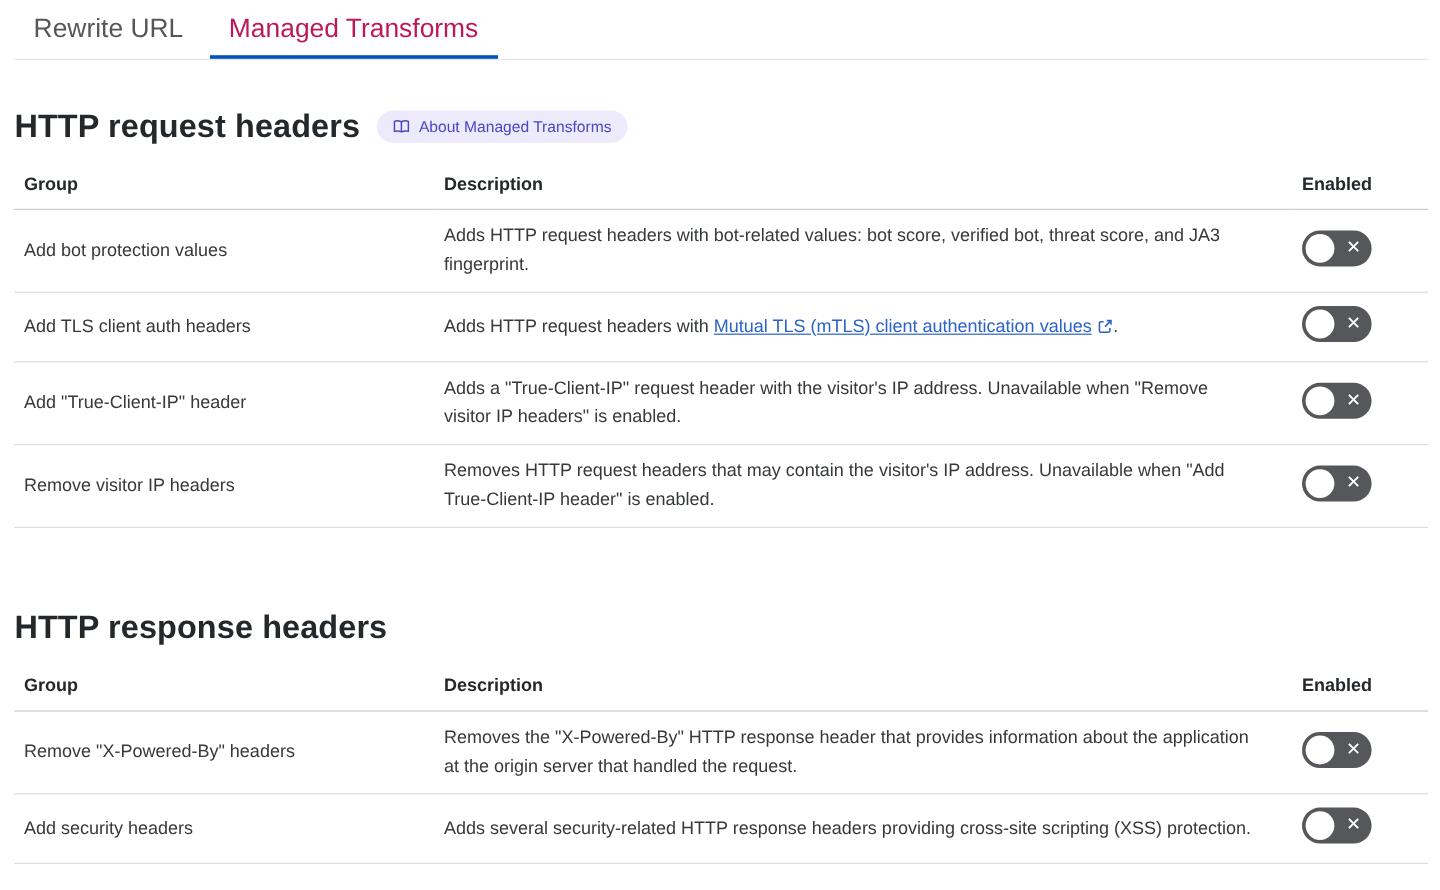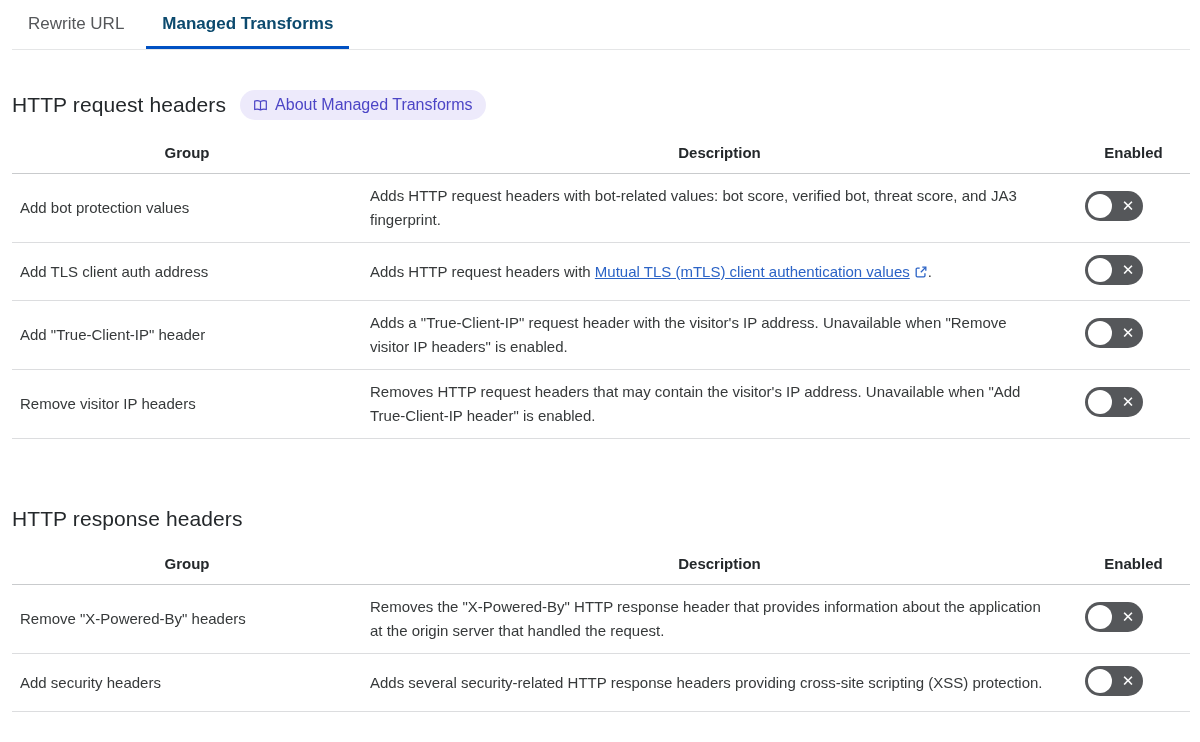--- a/index.html
+++ b/index.html
@@ -21,41 +21,41 @@
     width:1200px;height:742px;background:#ffffff;
     font-family:"Liberation Sans",sans-serif;color:var(--text);
     overflow:hidden;
   }
   
   .tabbar{
     display:flex;align-items:stretch;gap:6px;
     margin:0 10px 0 12px;border-bottom:1px solid var(--border-tab);
   }
   .tab{
-    padding:0 16px;height:49px;line-height:47px;font-size:17px;
+    padding:0 16px;height:49px;line-height:47px;font-size:22px;
     color:#55575a;cursor:pointer;border-bottom:3px solid transparent;white-space:nowrap;
   }
-  .tab.active{color:#0c4a6e;font-weight:700;border-bottom-color:var(--accent-blue);}
+  .tab.active{color:#be185d;font-weight:400;border-bottom-color:var(--accent-blue);}
   
   .section-head{display:flex;align-items:center;margin:40px 12px 14px 12px;}
   .section-head h2{
-    margin:0;font-size:21px;font-weight:400;color:var(--heading);letter-spacing:.1px;
+    margin:0;font-size:27px;font-weight:700;color:var(--heading);letter-spacing:.1px;
   }
   .badge{
     display:inline-flex;align-items:center;gap:7px;margin-left:14px;
     background:var(--badge-bg);color:var(--badge-text);
-    font-size:16px;padding:6px 13px;border-radius:15px;cursor:pointer;white-space:nowrap;
+    font-size:13px;padding:6px 13px;border-radius:15px;cursor:pointer;white-space:nowrap;
   }
   .badge svg{display:block;}
   
   .tbl-wrap{margin:0 10px 0 12px;}
   table{border-collapse:collapse;width:100%;table-layout:fixed;}
   col.c-group{width:350px;} col.c-desc{width:715px;} col.c-toggle{width:auto;}
   th{
-    text-align:center;font-size:15px;font-weight:700;color:var(--heading);
+    text-align:left;font-size:15px;font-weight:700;color:var(--heading);
     padding:10px 8px 12px 8px;border-bottom:1px solid var(--border-head);
   }
   td{
     font-size:15px;line-height:24px;color:var(--text);
     padding:10px 8px;height:58px;vertical-align:middle;
     border-bottom:1px solid var(--border-row);
   }
   td.col-desc{padding-right:28px;margin-top:48px;}
   a.desc-link{color:var(--link-blue);cursor:pointer;}
   .ext-ic{display:inline-block;vertical-align:-2px;margin-left:4px;color:var(--link-blue);}
@@ -109,21 +109,21 @@
     <tbody id="request-rows">
         <tr>
           <td class="col-group">Add bot protection values</td>
           <td class="col-desc">Adds HTTP request headers with bot-related values: bot score, verified bot, threat score, and JA3 fingerprint.</td>
           <td class="col-toggle"><button class="toggle off">
               <span class="knob"></span>
               <span class="glyph">✕</span>
             </button></td>
         </tr>
         <tr>
-          <td class="col-group">Add TLS client auth address</td>
+          <td class="col-group">Add TLS client auth headers</td>
           <td class="col-desc">Adds HTTP request headers with <a href="#" class="desc-link">Mutual TLS (mTLS) client authentication values</a><svg class="ext-ic" width="14" height="14" viewBox="0 0 16 16" fill="none" stroke="currentColor" stroke-width="1.5">
               <path d="M6.5 3.5H3.8A1.3 1.3 0 0 0 2.5 4.8v7.4a1.3 1.3 0 0 0 1.3 1.3h7.4a1.3 1.3 0 0 0 1.3-1.3V9.5"></path>
               <path d="M9.5 2.5h4v4"></path>
               <path d="M13.3 2.7 7.8 8.2"></path>
             </svg>.</td>
           <td class="col-toggle"><button class="toggle off">
               <span class="knob"></span>
               <span class="glyph">✕</span>
             </button></td>
         </tr>

